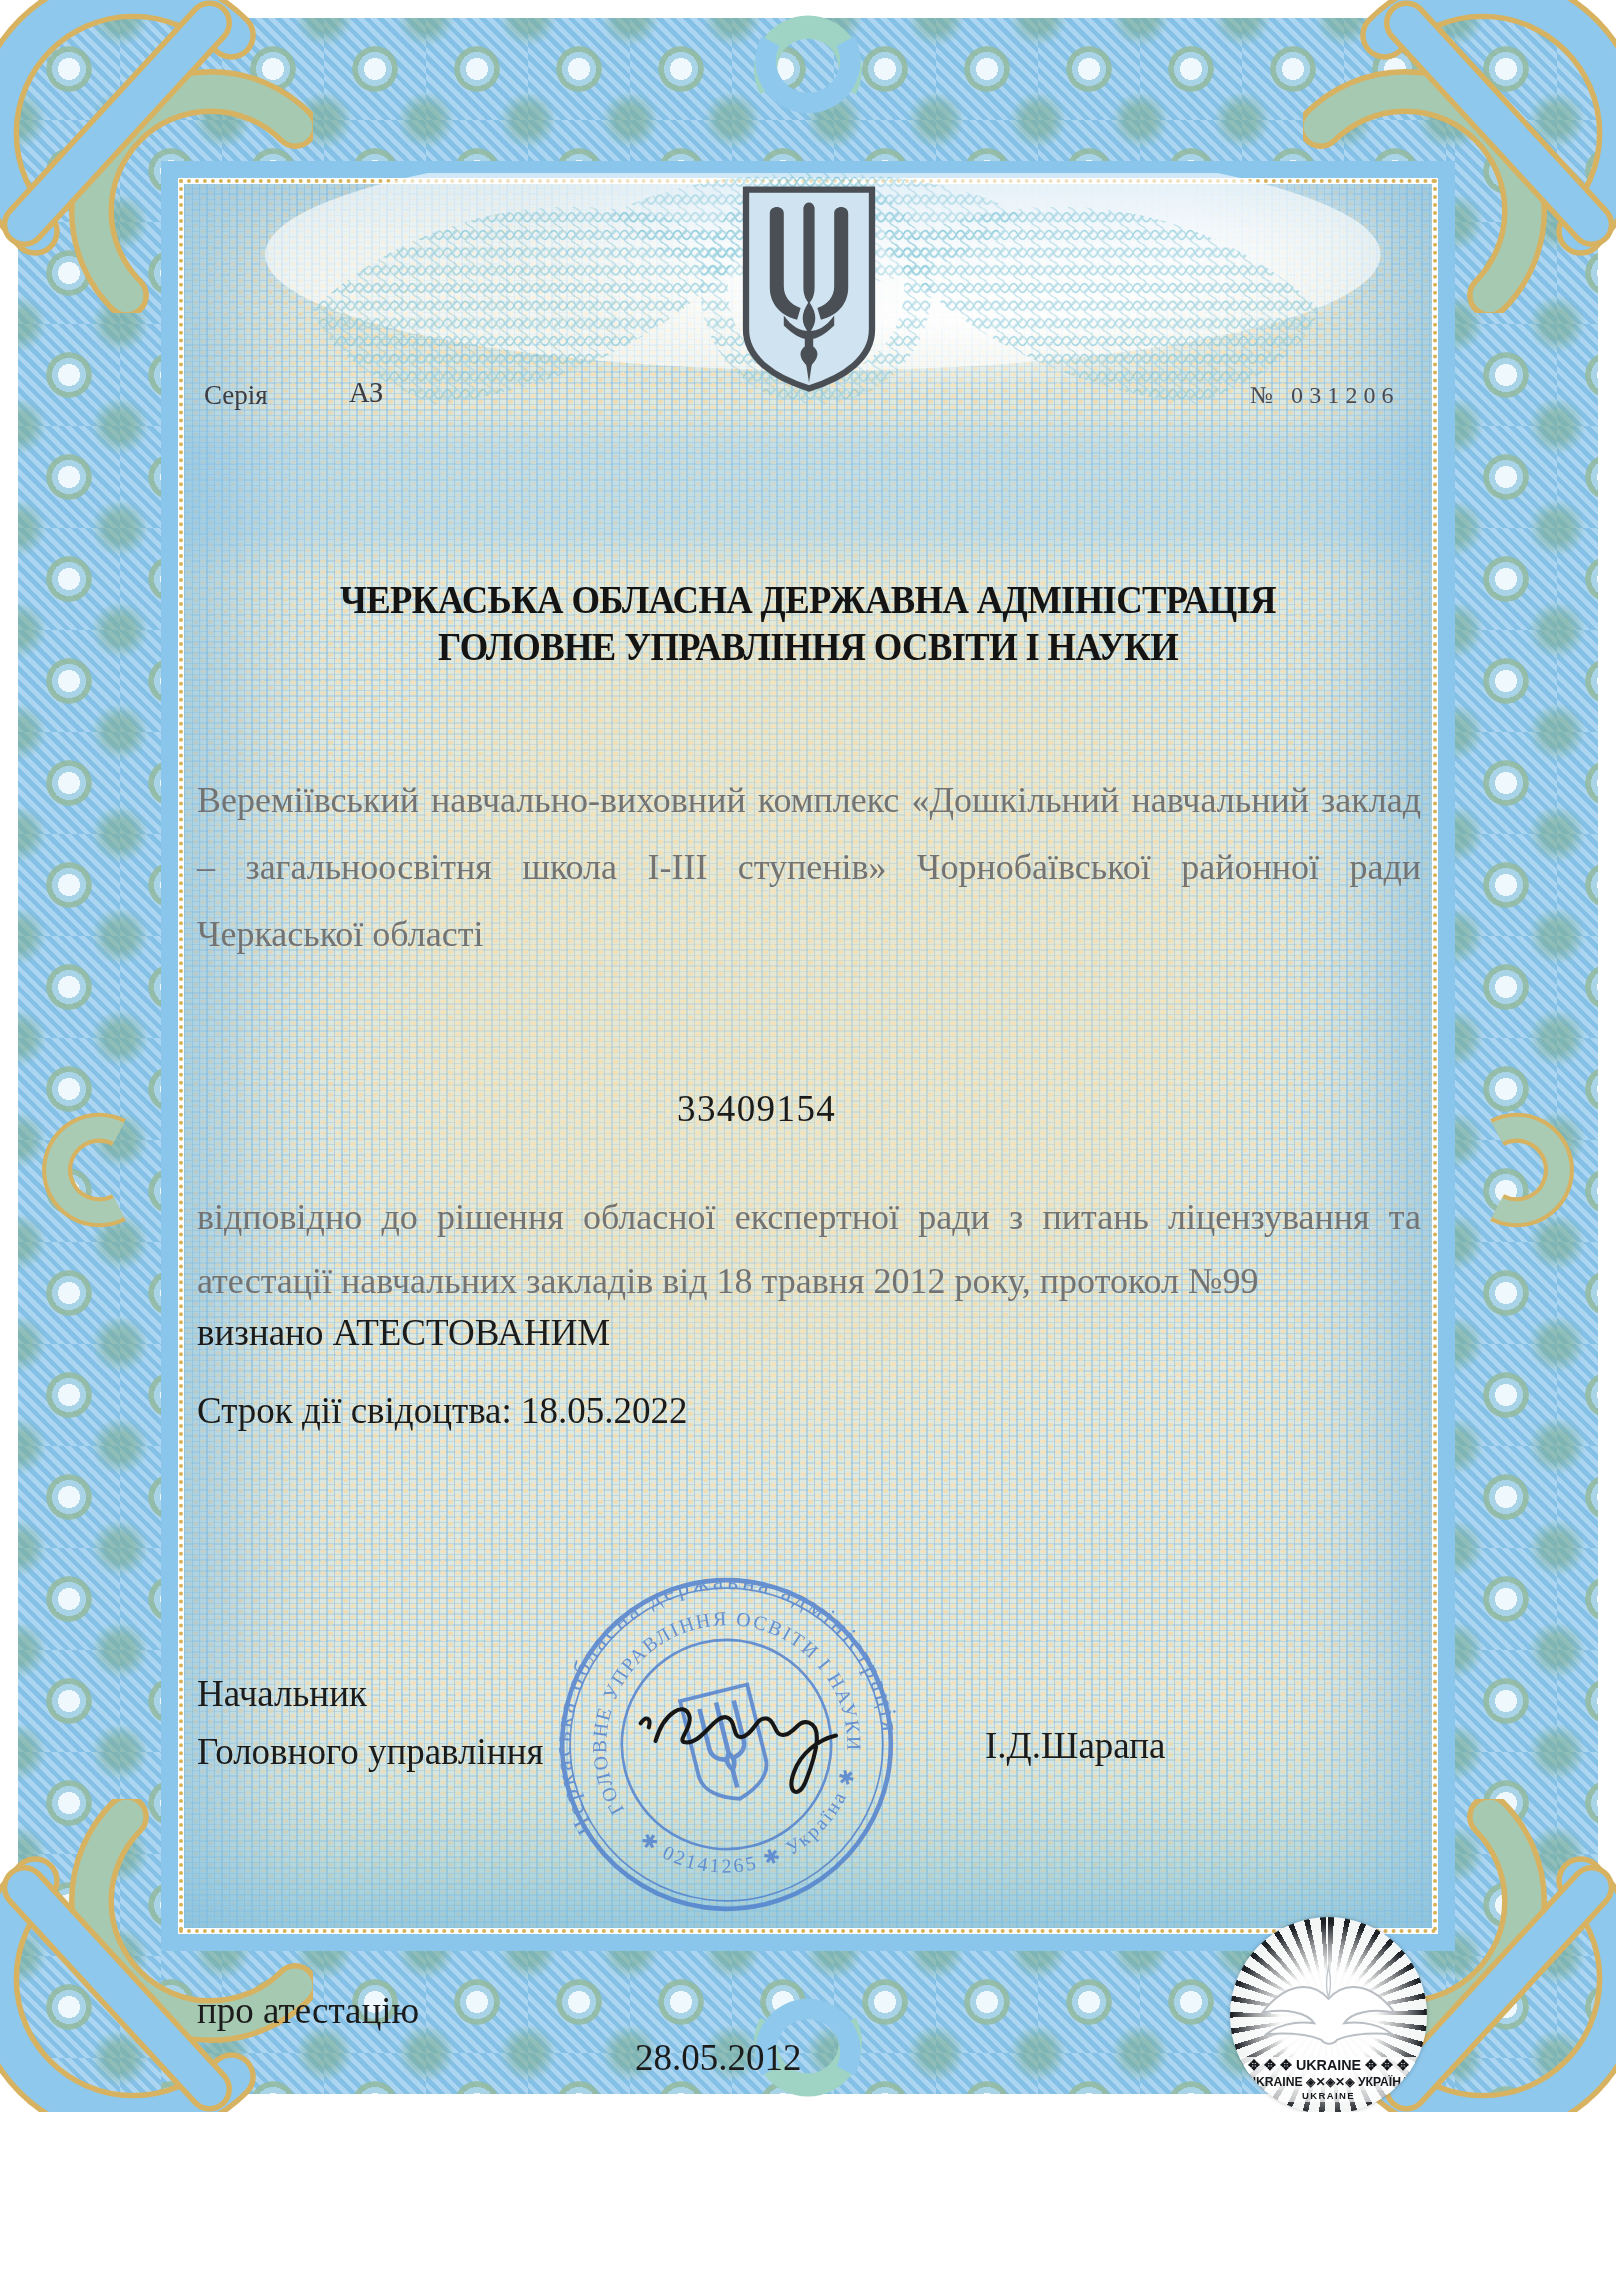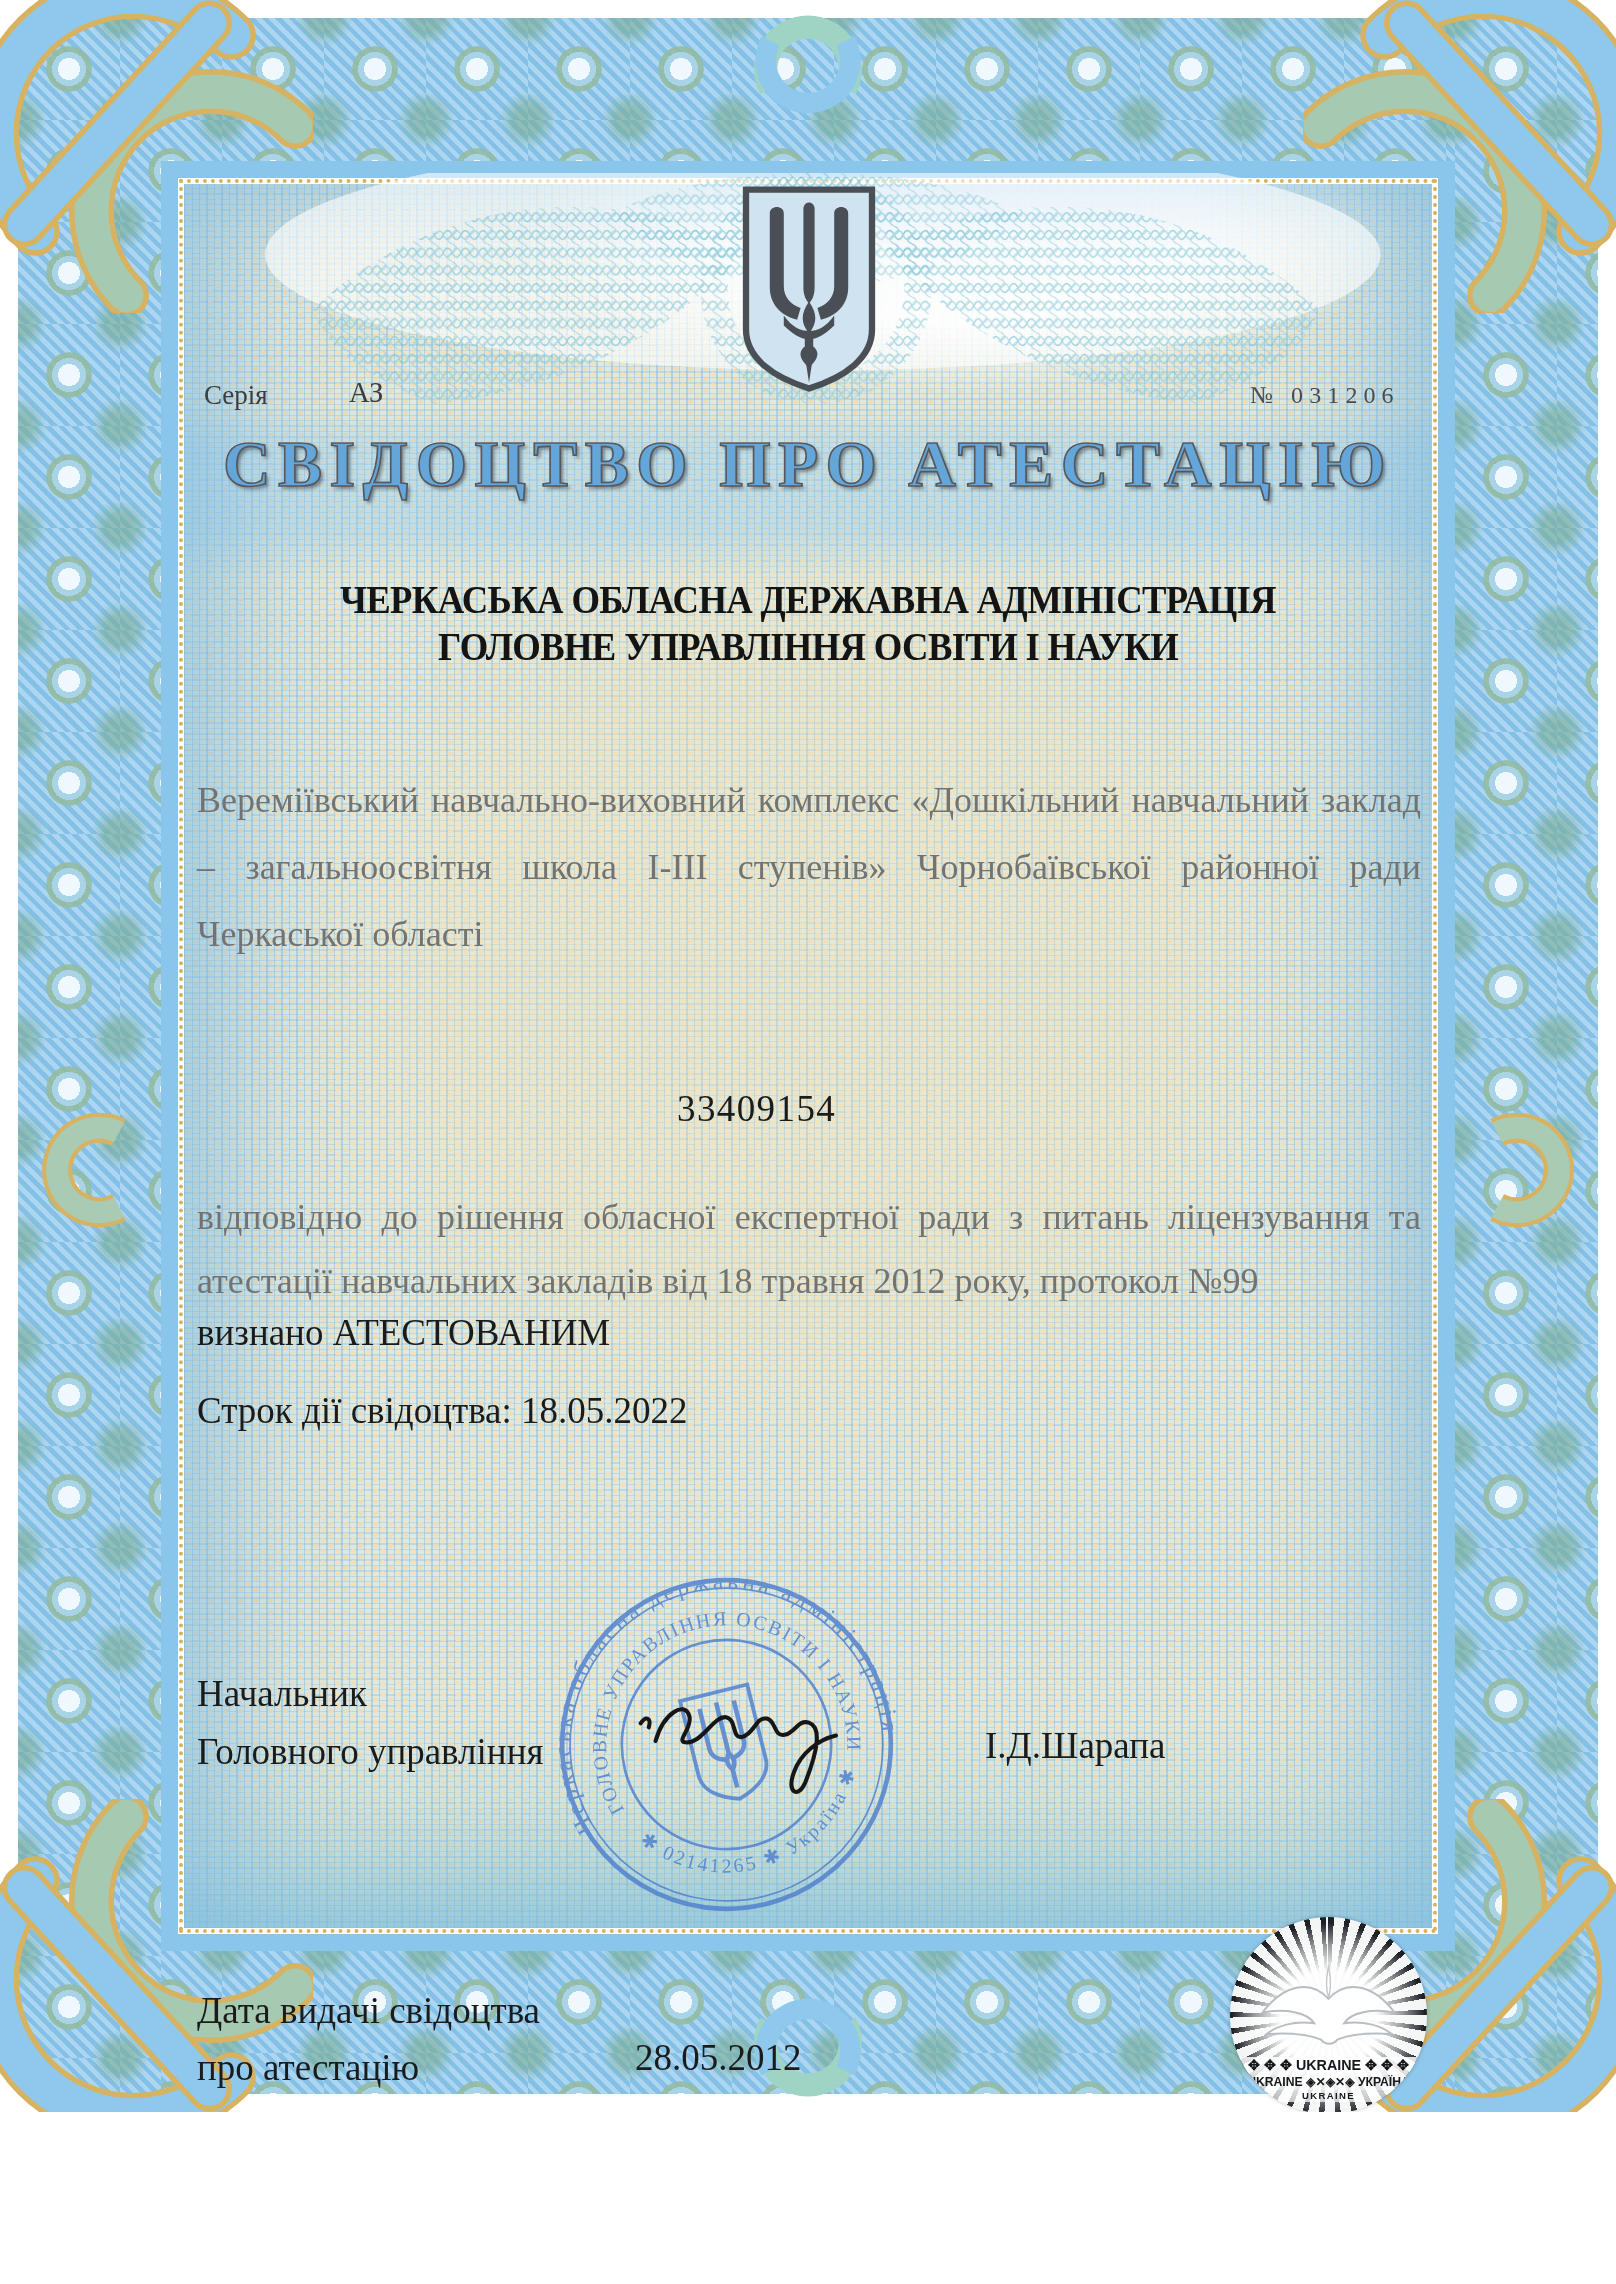--- a/index.html
+++ b/index.html
@@ -195,21 +195,20 @@
       <path d="M100,168 C112,186 112,198 100,214 C88,198 88,186 100,168 Z"></path>
       <path d="M64,188 C76,205 88,210 100,210 C112,210 124,205 136,188 L136,202 C122,216 112,220 106,221 L106,232 C114,238 116,248 100,262 C84,248 86,238 94,232 L94,221 C88,220 78,216 64,202 Z"></path>
       <path d="M96,258 L100,284 L104,258 Z"></path>
     </g>
   </svg>
 
   <div class="t seria">Серія</div>
   <div class="t seria-val">АЗ</div>
   <div class="t number">№ 031206</div>
 
-  <div class="t title">СВІДОЦТВО ПРО АТЕСТАЦІЮ</div>
 
   <div class="t org org1">ЧЕРКАСЬКА ОБЛАСНА ДЕРЖАВНА АДМІНІСТРАЦІЯ</div>
   <div class="t org org2">ГОЛОВНЕ УПРАВЛІННЯ ОСВІТИ І НАУКИ</div>
 
   <div class="para para1">Вереміївський навчально-виховний комплекс «Дошкільний навчальний заклад – загальноосвітня школа І-ІІІ ступенів» Чорнобаївської районної ради Черкаської області</div>
 
   <div class="t idval">33409154</div>
 
   <div class="para para2">
     <span>відповідно до рішення обласної експертної ради з питань ліцензування та атестації навчальних закладів від 18 травня 2012 року, протокол №99</span>
@@ -262,21 +261,20 @@
   </div>
 
   <svg class="signature" viewBox="0 0 420 230">
     <path d="M 28,112 C 40,70 72,52 78,76 C 82,94 58,112 72,114 C 96,117 114,74 132,77 C 148,80 140,110 156,106 C 174,101 176,76 192,79 C 206,82 202,106 218,103 C 234,100 238,80 254,85 C 274,92 266,128 250,170 C 240,198 220,190 232,158 C 242,130 268,110 294,104" fill="none" stroke="#161616" stroke-width="6" stroke-linecap="round"></path>
     <path d="M 6,86 C 14,74 22,78 18,92" fill="none" stroke="#161616" stroke-width="6" stroke-linecap="round"></path>
   </svg>
 
   <div class="t signer-name">І.Д.Шарапа</div>
 
   <div class="t datelbl">
-    <div>Дата видачі свідоцтва</div>
     <div>про атестацію</div>
   </div>
   <div class="t dateval">28.05.2012</div>
 
   <div class="holo">
     <div class="holo-core"></div>
     <svg class="holo-bird" viewBox="0 0 234 150">
       <path d="M20,80 C50,40 90,30 117,60 C144,30 184,40 214,80 C180,74 150,80 140,96 C170,92 196,100 210,112 C180,110 150,112 130,120 C124,128 112,128 106,120 C86,112 56,110 26,112 C40,100 66,92 96,96 C86,80 54,74 20,80 Z" fill="#ffffff" stroke="#b9bec4" stroke-width="3"></path>
       <path d="M117,58 C110,36 117,18 117,10 C117,18 124,36 117,58 Z" fill="#ffffff" stroke="#c2c7cc" stroke-width="2"></path>
     </svg>

